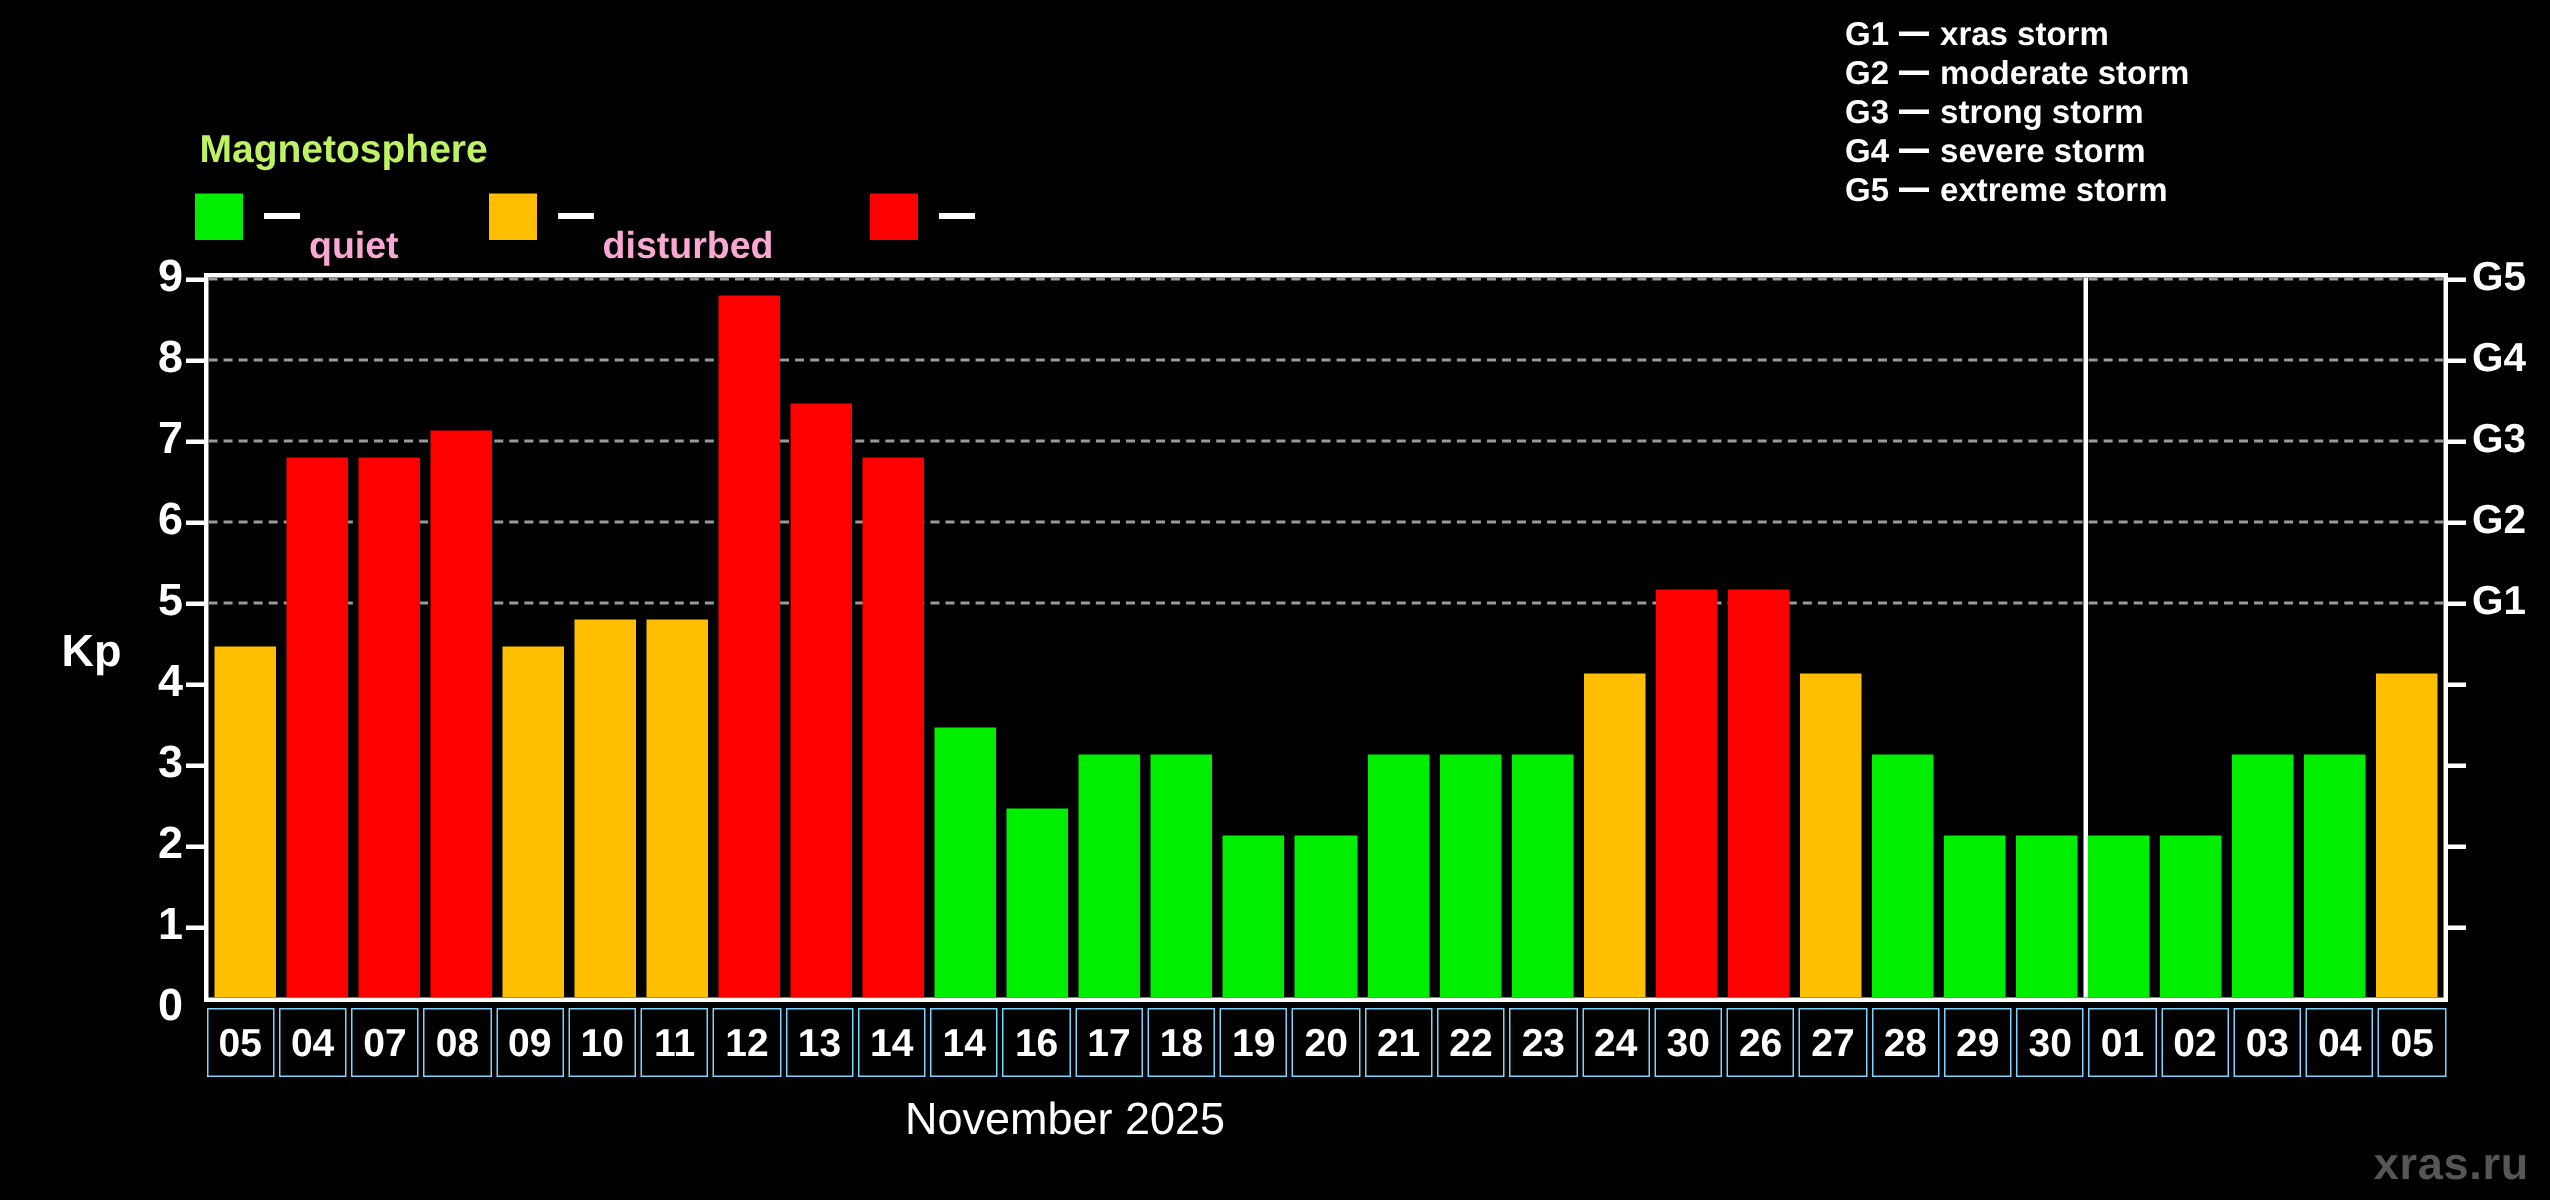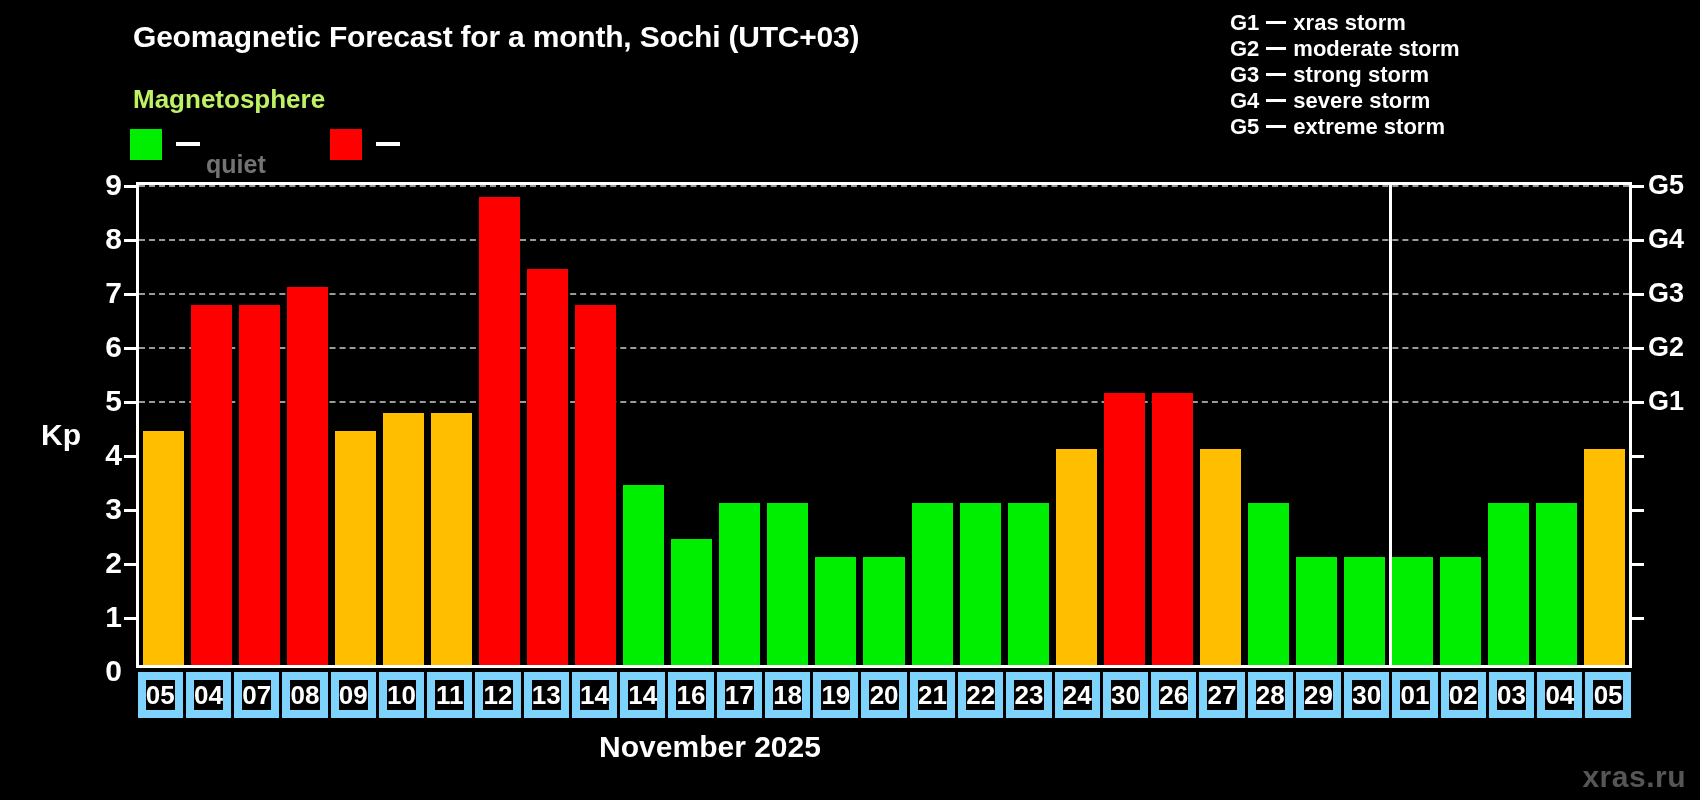--- a/index.html
+++ b/index.html
@@ -58,21 +58,21 @@
     display: inline-block;
     width: 24px;
     height: 4px;
     background: #ffffff;
     margin: 0 6px 0 14px;
     flex: 0 0 auto;
   }
   .legend-text {
     font-size: 25px;
     font-weight: bold;
-    color: #737373;
+    color: #f9a8d4;
     margin-top: 41px;
   }
 
   
   #g-scale-legend {
     position: absolute;
     left: 1230px; top: 10px;
     display: flex;
     flex-direction: column;
   }
@@ -210,60 +210,64 @@
   #day-strip {
     position: absolute;
     left: 136px; top: 672px;
     width: 1496px; height: 46px;
     display: flex;
   }
   .day-cell {
     flex: 1 1 0;
     margin: 0 1.5px;
     background: #000000;
-    border: 8px solid #7dd3fc;
+    border: 1px solid #7dd3fc;
     display: flex;
     align-items: center;
     justify-content: center;
     font-size: 26px;
     font-weight: bold;
     color: #ffffff;
   }
 
   #month-label {
     position: absolute;
     left: 0; top: 730px;
     width: 1420px;
     text-align: center;
     font-size: 30px;
-    font-weight: bold;
+    font-weight: normal;
     color: #ffffff;
   }
   #watermark {
     position: absolute;
     right: 14px; bottom: 6px;
     font-size: 30px;
     font-weight: bold;
     color: #565656;
     letter-spacing: 0.5px;
   }
 </style>
 </head>
 <body>
 
 <div id="root">
 
-  <div id="chart-title">Geomagnetic Forecast for a month, Sochi (UTC+03)</div>
   <div id="magnetosphere-label">Magnetosphere</div>
 
   <div id="legend">
       <div class="legend-entry" style="margin-left: 0px;">
         <span class="legend-swatch" style="background: rgb(0, 238, 0);"></span>
         <span class="legend-dash"></span>
         <span class="legend-text">quiet</span>
+      </div>
+      <div class="legend-entry" style="margin-left: 60px;">
+        <span class="legend-swatch" style="background: rgb(255, 191, 0);"></span>
+        <span class="legend-dash"></span>
+        <span class="legend-text">disturbed</span>
       </div>
       <div class="legend-entry" style="margin-left: 64px;">
         <span class="legend-swatch" style="background: rgb(255, 0, 0);"></span>
         <span class="legend-dash"></span>
       </div>
     </div>
 
   <div id="g-scale-legend">
       <div class="g-row">
         <span class="g-code">G1</span>

